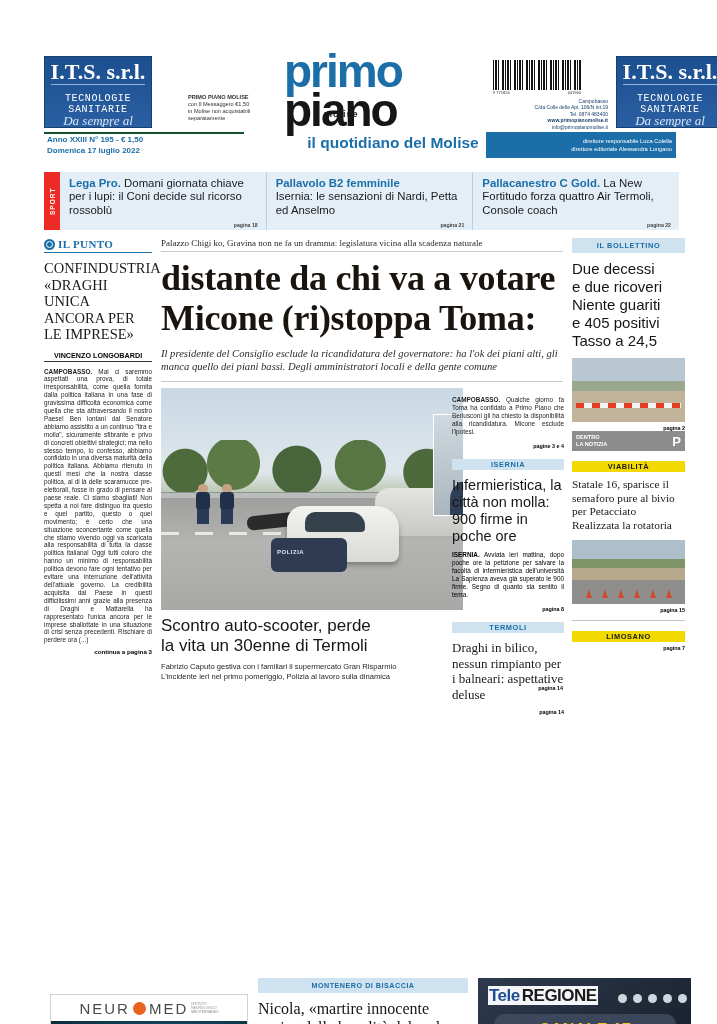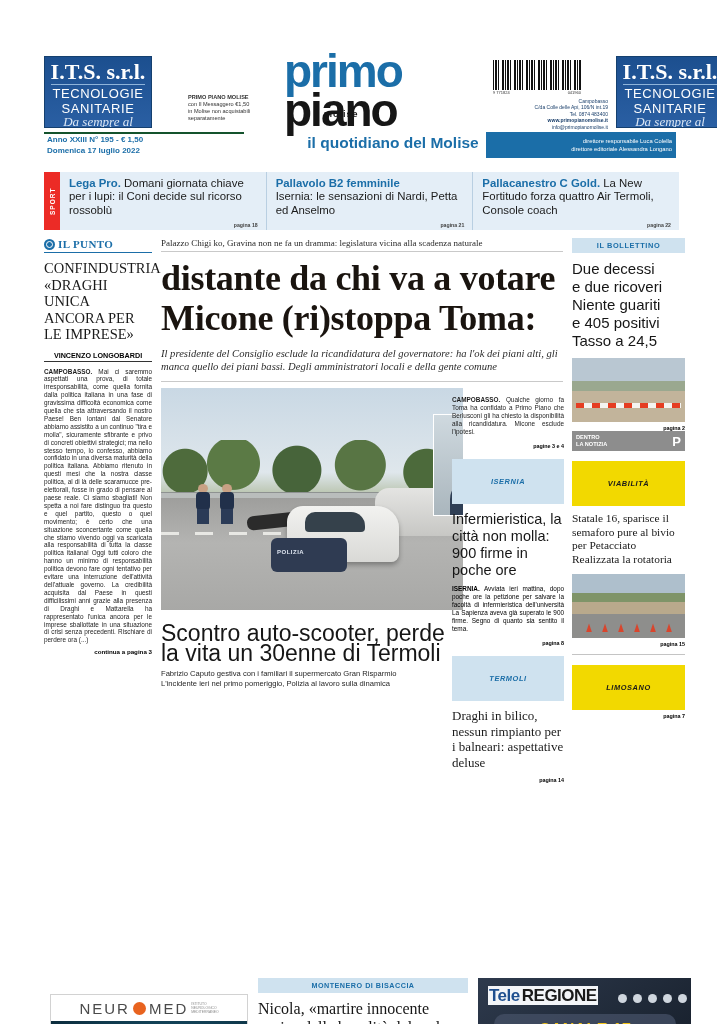--- a/index.html
+++ b/index.html
@@ -6,21 +6,21 @@
   body{font-family:"Liberation Sans",sans-serif;}
   .page{width:717px;height:1024px;background:#ffffff;position:relative;overflow:hidden;box-sizing:border-box;}
   .sheet{position:absolute;left:38px;top:50px;right:38px;bottom:14px;}
 
   
   .masthead{position:relative;height:112px;}
   .its-logo{position:absolute;width:108px;height:72px;background:linear-gradient(#1c4f8f,#2a5fa3);border:1px solid #15406f;box-sizing:border-box;color:#fff;text-align:center;overflow:hidden;}
   .its-logo.left{left:6px;top:6px;}
   .its-logo.right{left:578px;top:6px;}
   .its-t{font-family:"Liberation Serif",serif;font-weight:bold;font-size:22px;letter-spacing:0px;line-height:22px;margin-top:4px;}
-  .its-sub{font-family:Liberation Sans, sans-serif;font-size:13px;letter-spacing:.6px;border-top:1px solid #8fb4da;margin:1px 6px 0;padding-top:1px;}
+  .its-sub{font-family:Liberation Mono, monospace;font-size:10px;letter-spacing:.6px;border-top:1px solid #8fb4da;margin:1px 6px 0;padding-top:8px;}
   .its-script{font-family:"Liberation Serif",serif;font-style:italic;font-size:13px;line-height:8px;margin-top:2px;color:#dbe7f5;}
   .its-red{background:#ffffff;margin:3px 2px 0;padding:1px 0;}
 
   .price-note{position:absolute;left:150px;top:44px;width:84px;font-size:5.6px;line-height:7px;color:#333;}
   .price-note b{font-size:5.6px;}
 
   .logo-wrap{position:absolute;left:246px;top:2px;width:200px;height:78px;}
   .wordline{position:relative;height:39px;}
   .pw{font-family:"Liberation Sans",sans-serif;font-weight:bold;font-size:46px;line-height:39px;letter-spacing:-2px;}
   .blue{color:#1b6ea8;}
@@ -90,29 +90,29 @@
   .officer{position:absolute;top:96px;width:16px;height:40px;}
   .officer.o1{left:34px;}
   .officer.o2{left:58px;}
   .officer .b{position:absolute;top:8px;left:1px;width:14px;height:18px;background:#21304a;border-radius:4px;}
   .officer .h{position:absolute;top:0;left:3px;width:10px;height:9px;background:#c8a184;border-radius:50%;}
   .officer .l{position:absolute;top:25px;left:2px;width:12px;height:15px;background:#2b3b57;}
 
   .inset{position:absolute;right:-90px;top:26px;width:118px;height:100px;background:linear-gradient(#cfd9df,#aab6bd);overflow:hidden;border:1px solid #fff;}
   .inset .torso{position:absolute;left:16px;top:66px;width:86px;height:36px;background:#2f3f55;border-radius:18px 18px 0 0;}
 
-  .ph-title{font-size:23px;line-height:20px;color:#161616;margin-top:13px;}
+  .ph-title{font-size:17px;line-height:20px;color:#161616;margin-top:6px;}
   .ph-sub{font-size:7.6px;line-height:10px;color:#1f1f1f;margin-top:6px;}
   .ph-pag{font-size:5.4px;font-weight:bold;text-align:right;margin-top:3px;}
 
   
   .midcol{position:absolute;left:408px;top:158px;width:112px;}
   .mid-lead{font-size:6.4px;line-height:8px;text-align:justify;color:#1d1d1d;}
   .mid-pag{font-size:5.4px;font-weight:bold;text-align:right;margin-top:7px;}
-  .tagbar{background:#cfe2ef;color:#1b6ea8;font-weight:bold;font-size:7.4px;text-align:center;padding:18px 0;letter-spacing:.6px;margin-top:10px;font-style:italic;}
+  .tagbar{background:#cfe2ef;color:#1b6ea8;font-weight:bold;font-size:7.4px;text-align:center;padding:1px 0;letter-spacing:.6px;margin-top:10px;}
   .tagbar.white{background:#f2d900;color:#1a1a1a;}
   .mid-title{font-size:14.5px;line-height:17px;color:#161616;margin-top:7px;}
   .mid-body{font-size:6.4px;line-height:8px;text-align:justify;margin-top:6px;}
   .mid-serif{font-family:"Liberation Serif",serif;font-size:13px;line-height:15.5px;margin-top:7px;color:#1a1a1a;}
 
   
   .rightcol{position:absolute;left:528px;top:0;width:113px;}
   .boll-tag{background:#cfe2ef;color:#1b6ea8;font-weight:bold;font-size:7.4px;text-align:center;padding:3px 0;letter-spacing:.6px;}
   .boll-title{font-size:15px;line-height:18px;color:#161616;margin-top:7px;}
   .r-photo{width:100%;height:64px;margin-top:8px;background:linear-gradient(#b9c7d2 0 36%,#9aa88f 36% 52%,#c2b49b 52% 100%);position:relative;overflow:hidden;}

